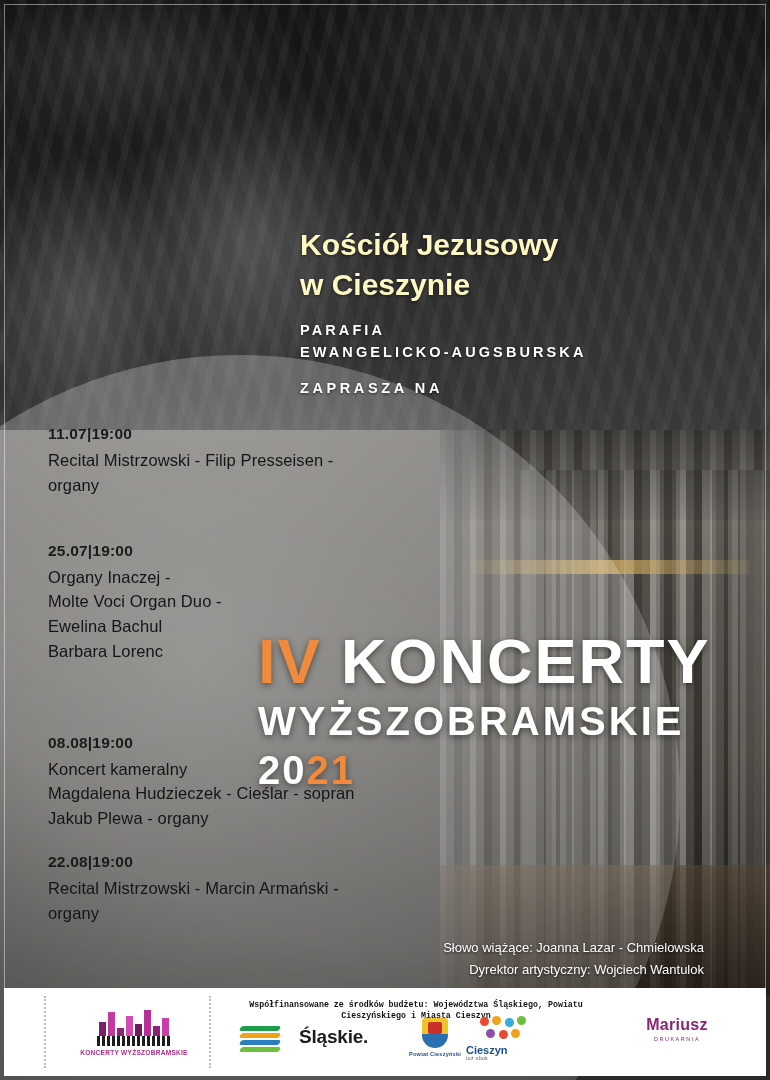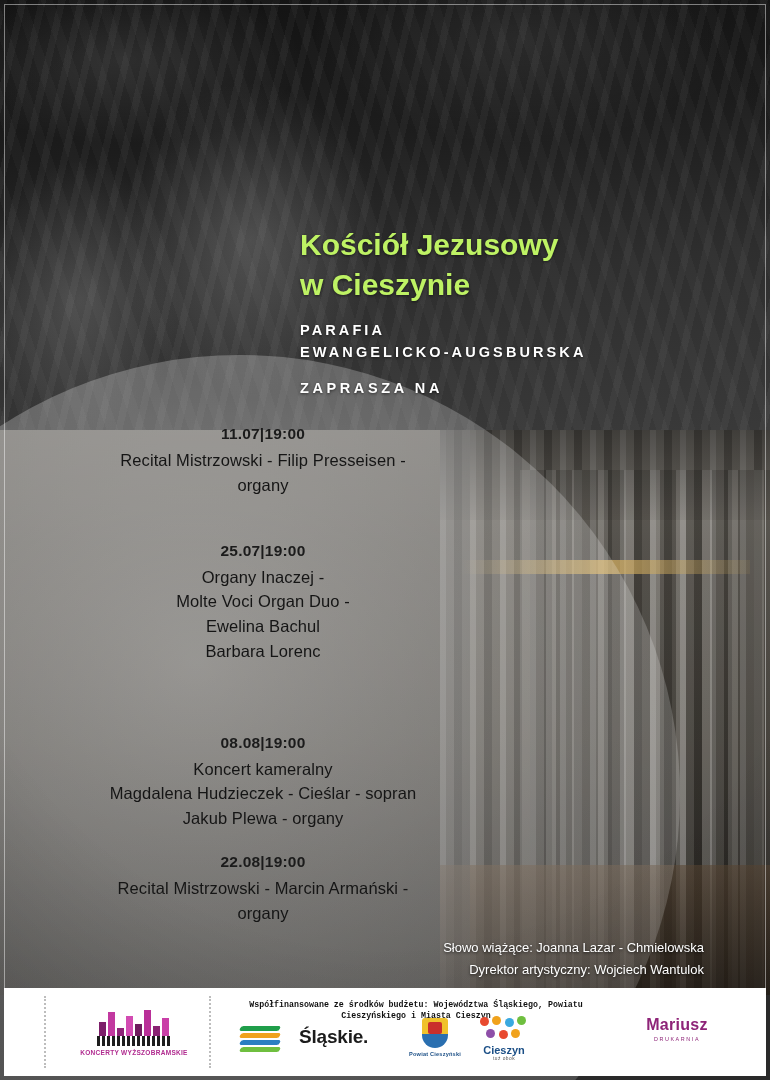--- a/index.html
+++ b/index.html
@@ -88,21 +88,21 @@
     border: 1px solid rgba(255,255,255,0.45);
     pointer-events: none;
   }
 
   
   .header {
     position: absolute; left: 300px; top: 225px; width: 430px;
     text-align: left;
   }
   .church-line {
-    color: #bef264;
+    color: #fef9c3;
     font-weight: bold;
     font-size: 30px;
     line-height: 1.33;
     letter-spacing: 0px;
     text-shadow: 0 1px 3px rgba(0,0,0,0.55);
   }
   .parish {
     margin-top: 14px;
     color: #ffffff;
     font-size: 14.5px;
@@ -114,21 +114,21 @@
   .invite {
     margin-top: 16px;
     color: #ffffff;
     font-size: 14.5px;
     letter-spacing: 3.6px;
     font-weight: bold;
     text-shadow: 0 1px 3px rgba(0,0,0,0.6);
   }
 
   
-  .program { position: absolute; left: 48px; top: 425px; width: 430px; text-align: center; }
+  .program { position: absolute; left: 48px; top: 425px; width: 430px; }
   .event { margin-bottom: 26px; }
   .event:last-child { margin-bottom: 0; }
   .ev-date {
     color: #1b1b1b;
     font-weight: bold;
     font-size: 15.5px;
     margin-bottom: 5px;
     letter-spacing: 0.2px;
   }
   .ev-line {
@@ -254,21 +254,21 @@
     content: ""; position: absolute; left: 6px; top: 4px; width: 14px; height: 12px;
     background: #c9302c; border-radius: 2px;
   }
   .pw-text {
     margin-top: 3px; font-size: 5.6px; font-weight: bold; color: #1b4f86;
     letter-spacing: 0.2px;
   }
 
   .logo-cieszyn {
     position: absolute; left: 462px; top: 28px;
-    width: 76px; text-align: center;
+    width: 76px; text-align: left;
   }
   .cz-dots { position: relative; width: 48px; height: 26px; margin: 0 auto; }
   .cz-dots u {
     position: absolute; width: 9px; height: 9px; border-radius: 50%; display: block;
   }
   .cz-dots u:nth-child(1){ left: 0;   top: 1px;  background:#e8492f; }
   .cz-dots u:nth-child(2){ left: 12px; top: 0;   background:#f0a21c; }
   .cz-dots u:nth-child(3){ left: 25px; top: 2px; background:#3aa9df; }
   .cz-dots u:nth-child(4){ left: 37px; top: 0;   background:#6fbf3f; }
   .cz-dots u:nth-child(5){ left: 6px;  top: 13px; background:#8e4fa8; }
@@ -333,20 +333,30 @@
     </div>
 
     <div class="event">
       <div class="ev-date">22.08|19:00</div>
       <div class="ev-line">Recital Mistrzowski - Marcin Armański -</div>
       <div class="ev-line">organy</div>
     </div>
 
   </div>
 
+  <div class="bigtitle">
+    <div class="bt-row1">
+      <span class="bt-iv">IV</span>
+      <span class="bt-koncerty">KONCERTY</span>
+    </div>
+    <div class="bt-row2">WYŻSZOBRAMSKIE</div>
+    <div class="bt-row3">
+      <span class="bt-20">20</span><span class="bt-21">21</span>
+    </div>
+  </div>
 
   <div class="credits">
     <div>Słowo wiążące: Joanna Lazar - Chmielowska</div>
     <div>Dyrektor artystyczny: Wojciech Wantulok</div>
   </div>
 
   <div class="footer">
     <div class="footer-inner">
       <div class="dotted d1"></div>
       <div class="dotted d2"></div>

